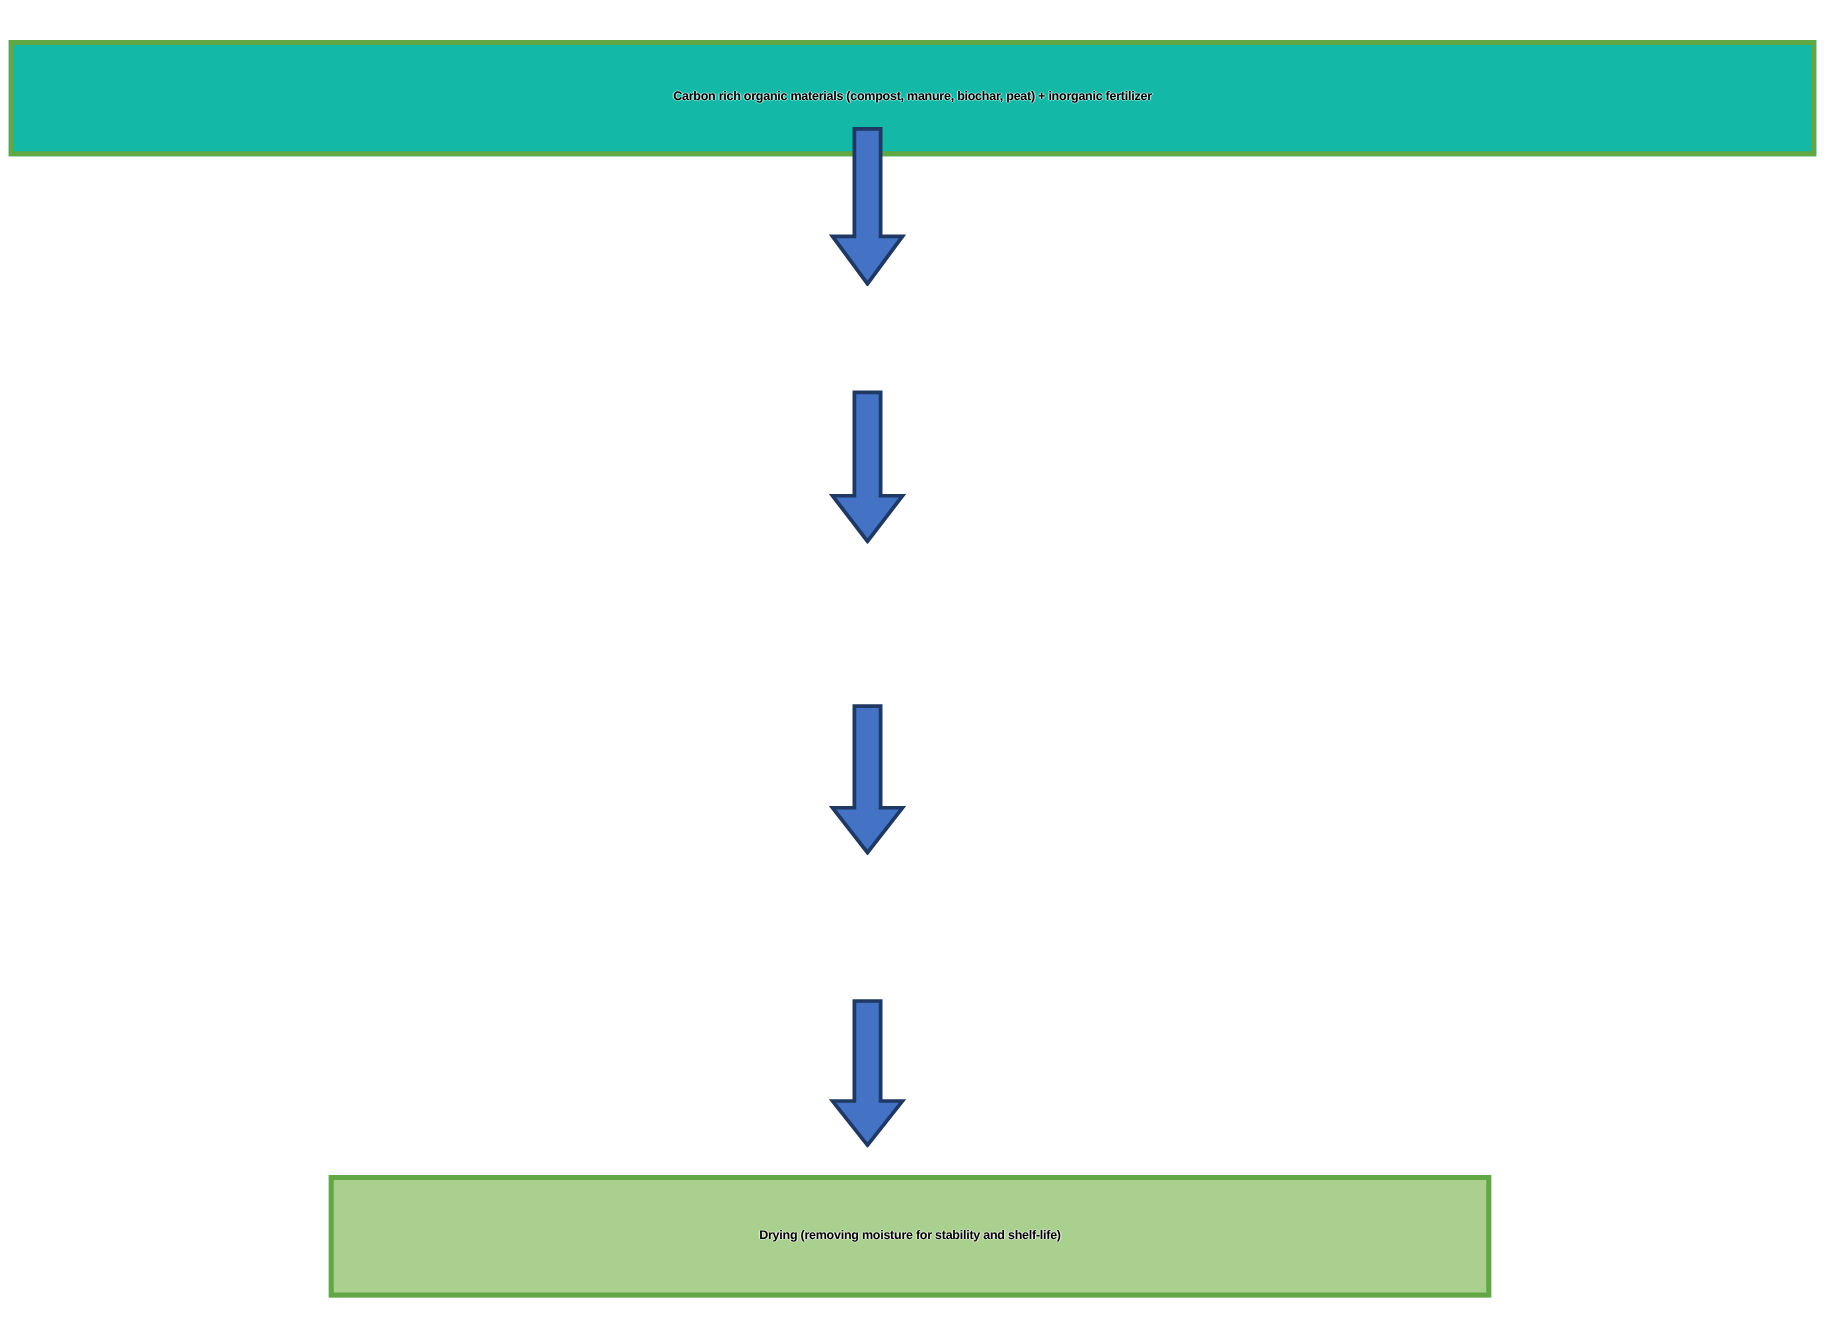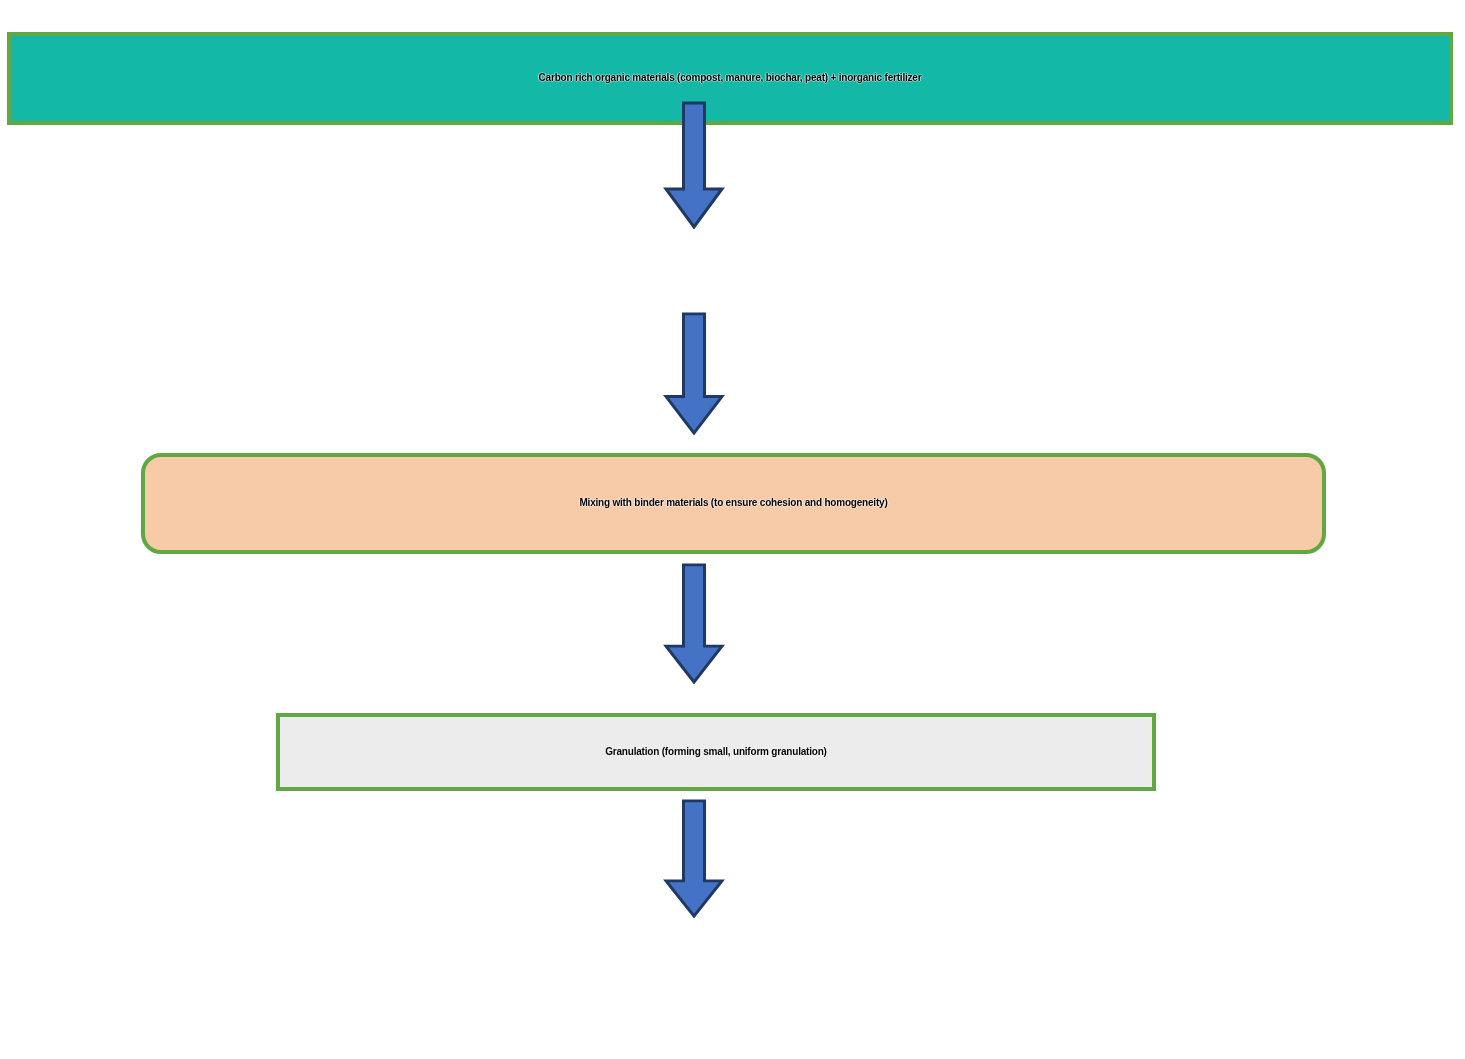--- a/index.html
+++ b/index.html
@@ -54,28 +54,25 @@
 </head>
 <body>
 
 <div id="flow-canvas" style="background: rgb(255, 255, 255);">
 
   <div class="flow-box" id="box-1" style="left: 7px; top: 8px; width: 1446px; height: 93px; background: #14b8a6; border-color: rgb(97, 167, 68); border-width: 4px; border-radius: 0px; margin-top: 24px;">
     <span class="box-label" style="font-size: 10px; color: rgb(0, 0, 0);">Carbon rich organic materials (compost, manure, biochar, peat) + inorganic fertilizer</span>
   </div>
 
 
-  <div class="flow-box" id="box-3" style="left: 141px; top: 453px; width: 1185px; height: 101px; background: rgb(248, 203, 168); border-color: rgb(97, 167, 68); border-width: 4px; border-radius: 20px;">
-    <span class="box-label" style="font-size: 10px; color: rgb(0, 0, 0);">Mixing with binder materials (to ensure cohesion and homogeneity)</span>
+
+
+  <div class="flow-box" id="box-5" style="left: 263px; top: 940px; width: 930px; height: 98px; background: rgb(169, 208, 142); border-color: rgb(97, 167, 68); border-width: 4px; border-radius: 0px;">
+    <span class="box-label" style="font-size: 10px; color: rgb(0, 0, 0);">Drying (removing moisture for stability and shelf-life)</span>
   </div>
-
-  <div class="flow-box" id="box-4" style="left: 276px; top: 713px; width: 880px; height: 78px; background: rgb(236, 236, 236); border-color: rgb(97, 167, 68); border-width: 4px; border-radius: 0px;">
-    <span class="box-label" style="font-size: 10px; color: rgb(0, 0, 0);">Granulation (forming small, uniform granulation)</span>
-  </div>
-
 
   <div class="flow-arrow" id="arrow-1" style="left: 663px; top: 101px; width: 62px; height: 128px;">
     <svg viewBox="0 0 62 128" preserveAspectRatio="none">
       <polygon class="arrow-shape" points="20.5,2 41.5,2 41.5,88 59,88 31,126 3,88 20.5,88" stroke-width="3" stroke-linejoin="miter" fill="#4472c4" stroke="#1f3864"></polygon>
     </svg>
   </div>
 
   <div class="flow-arrow" id="arrow-2" style="left: 663px; top: 312px; width: 62px; height: 123px;">
     <svg viewBox="0 0 62 128" preserveAspectRatio="none">
       <polygon class="arrow-shape" points="20.5,2 41.5,2 41.5,88 59,88 31,126 3,88 20.5,88" stroke-width="3" stroke-linejoin="miter" fill="#4472c4" stroke="#1f3864"></polygon>

